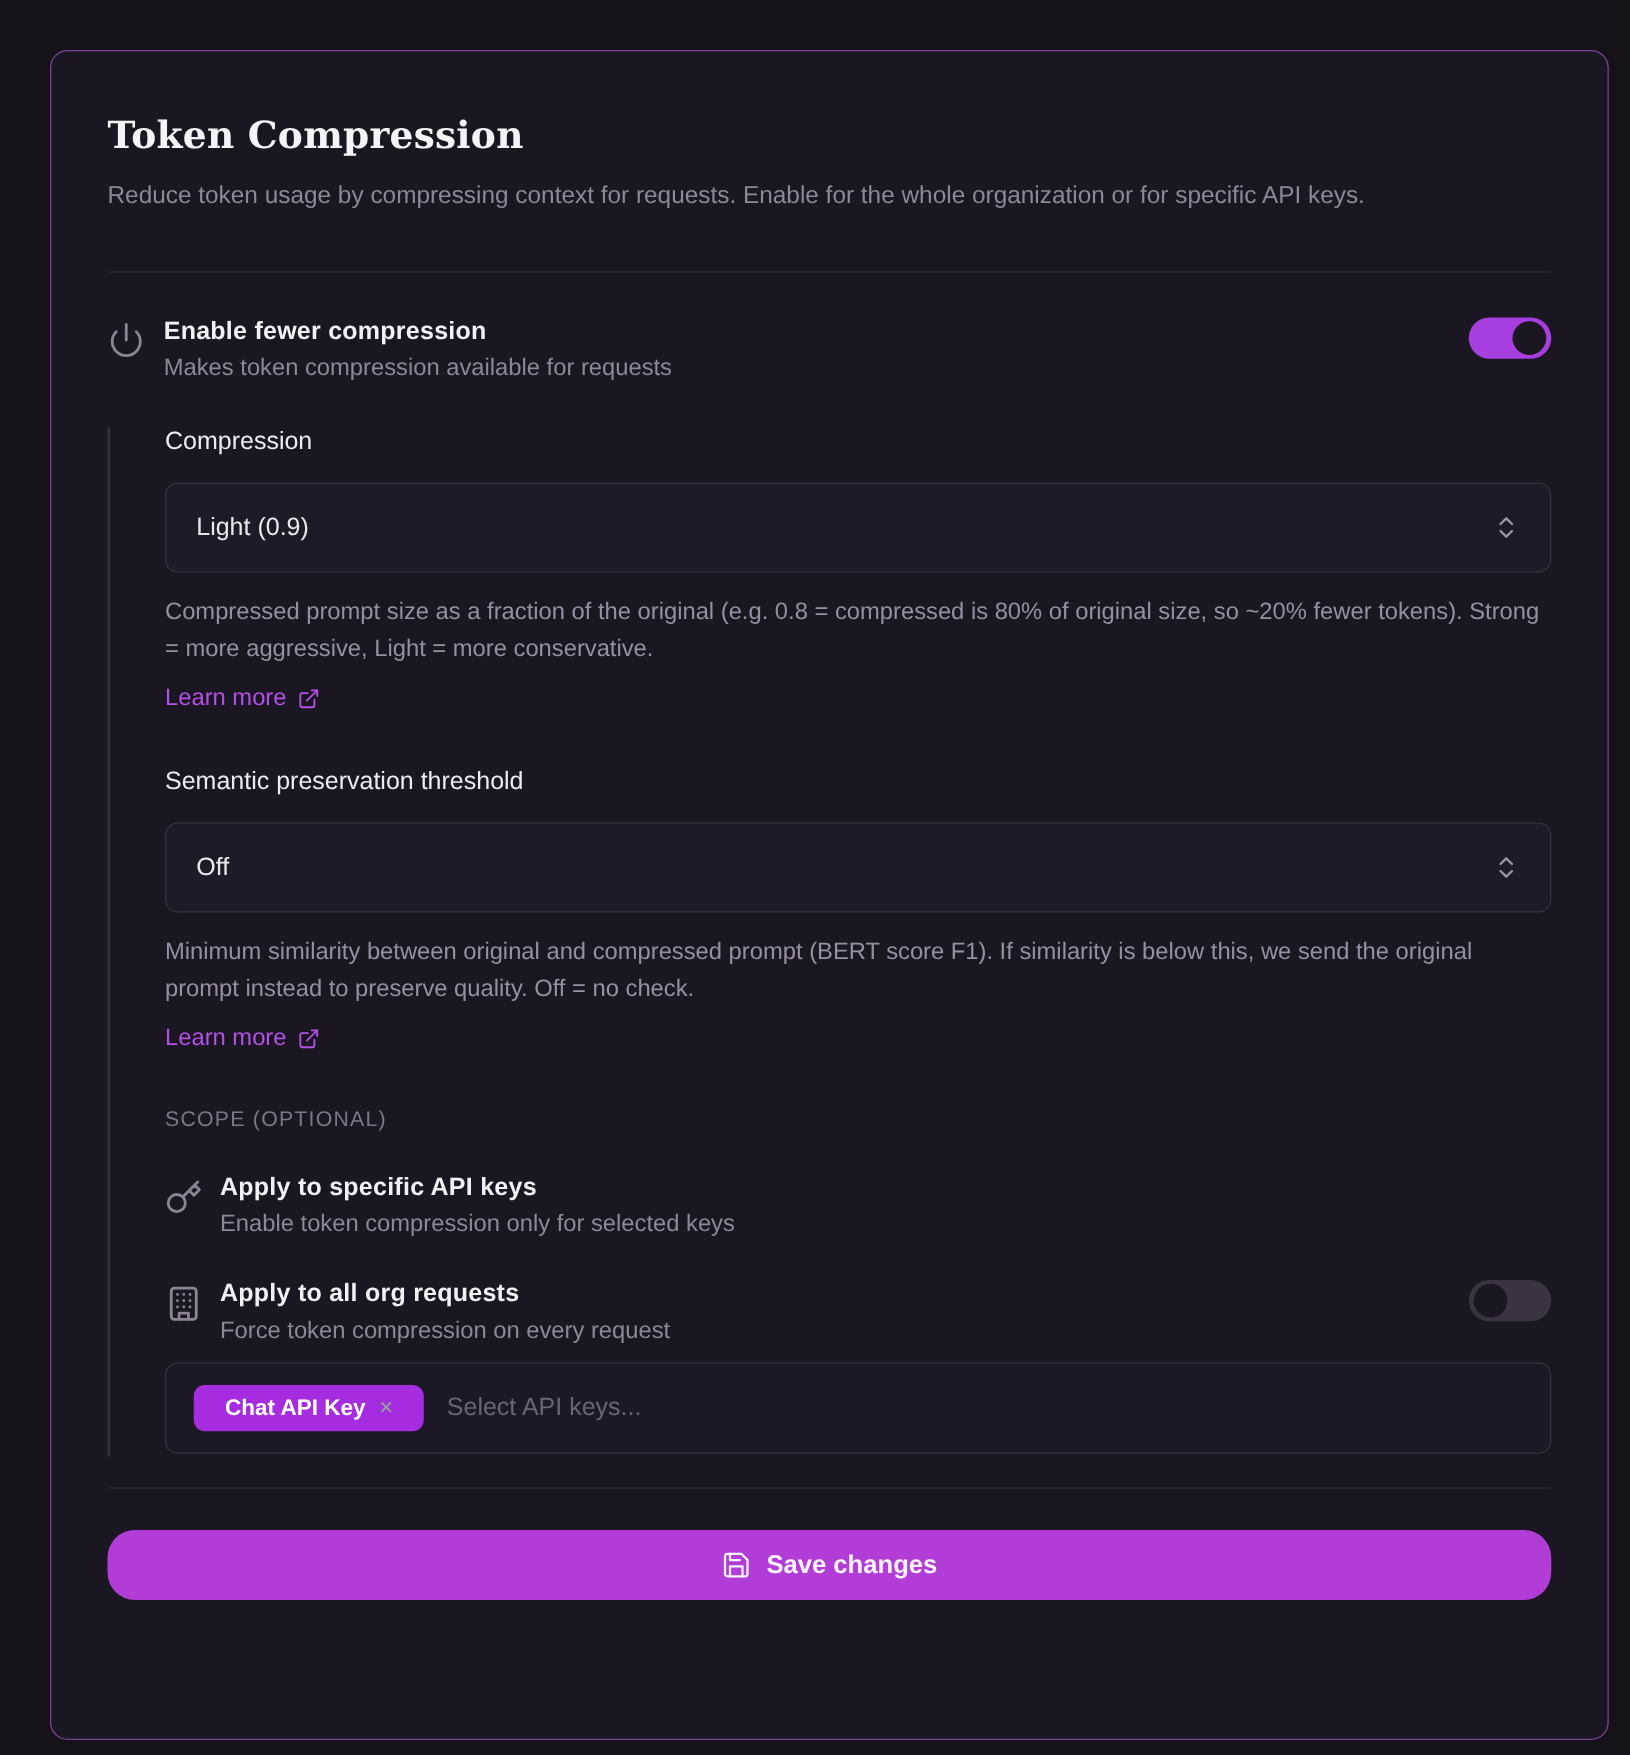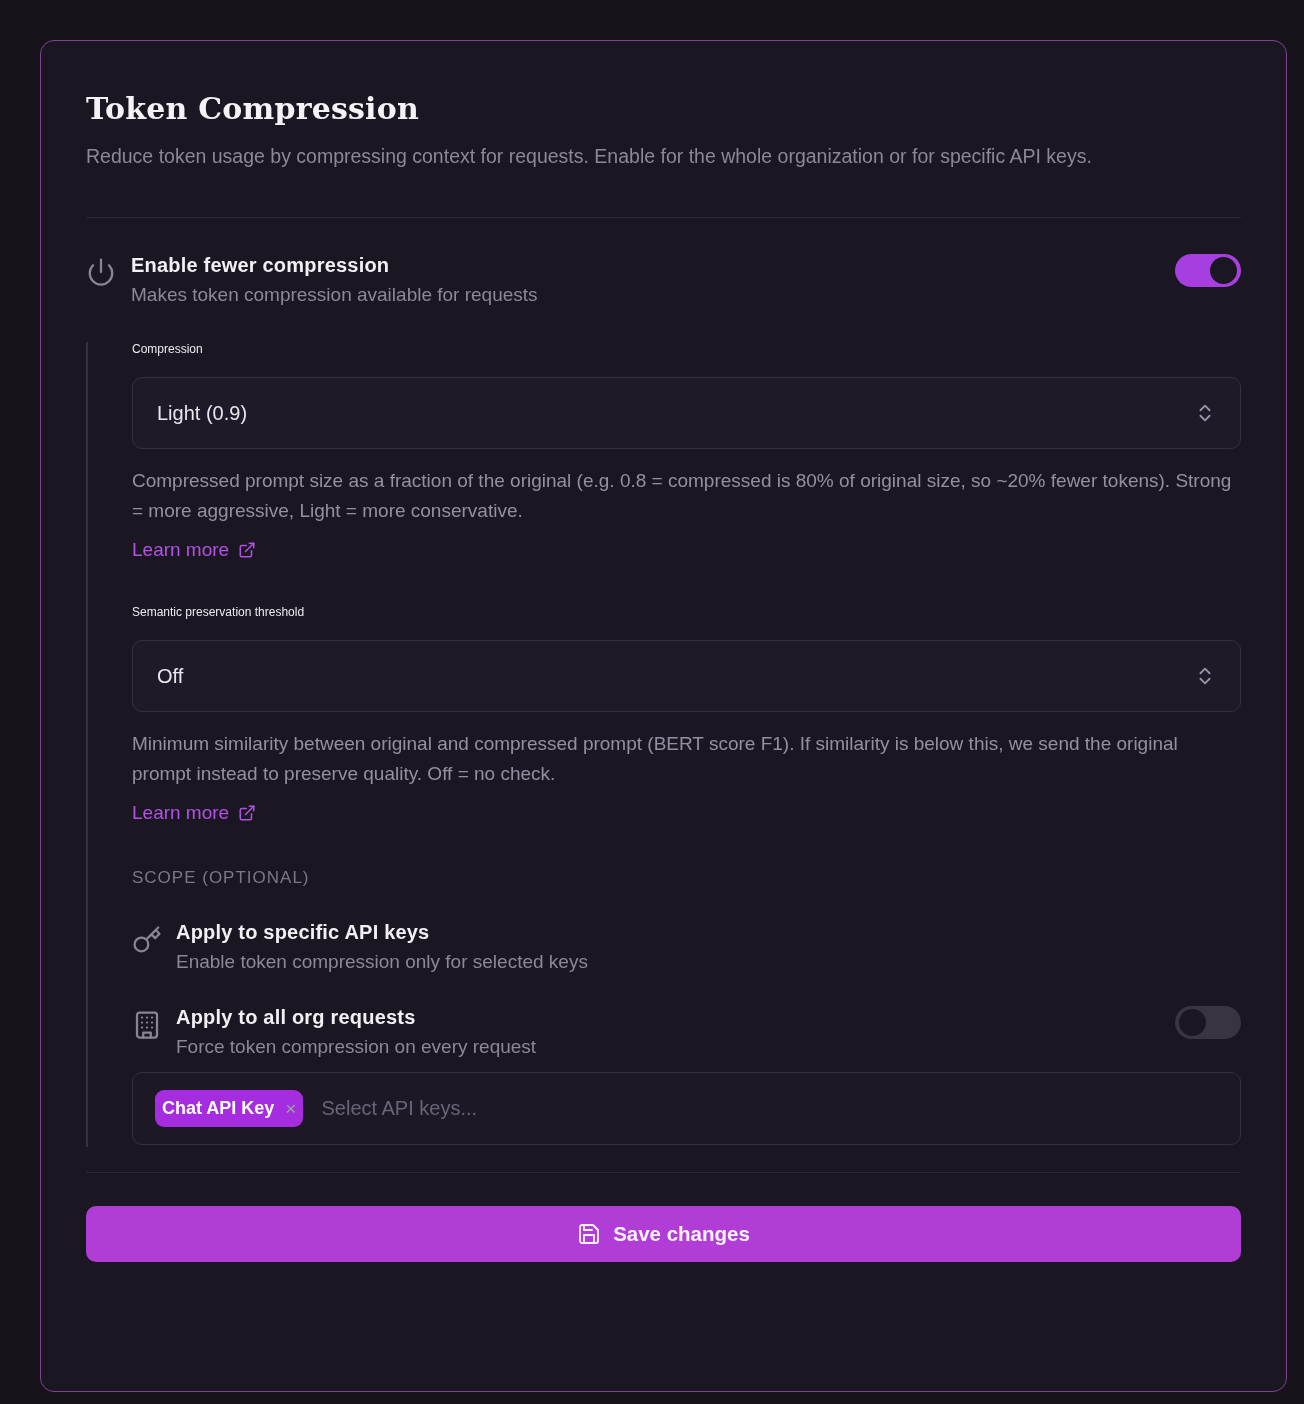--- a/index.html
+++ b/index.html
@@ -27,21 +27,21 @@
 
   .toggle { width:66px; height:33px; border-radius:17px; position:relative; flex:0 0 auto; cursor:pointer; }
   .toggle.on  { background:#a73fe0; }
   .toggle.off { background:#3a3442; }
   .toggle .knob { position:absolute; top:3px; width:27px; height:27px; border-radius:50%; background:#1b1722; }
   .toggle.on .knob  { right:4px; }
   .toggle.off .knob { left:4px; }
 
   .group { margin-top:36px; border-left:2px solid #363040; padding-left:44px; padding-bottom:2px; }
 
-  .field-label { font-size:12px; font-weight:500; color:#edebf1; }
+  .field-label { font-size:20px; font-weight:500; color:#edebf1; }
   .field-label.mt { margin-top:44px; }
   .select {
     margin-top:21px; height:72px; border:1px solid #36313f; border-radius:10px;
     background:#1e1a27; display:flex; align-items:center; padding:0 24px; cursor:pointer;
   }
   .select-value { flex:1 1 auto; font-size:20px; color:#e9e7ed; }
   .select-chevrons { width:22px; height:22px; color:#9b95a6; }
 
   .help { margin-top:17px; font-size:19px; line-height:29.5px; color:#968fa1; max-width:1110px; }
   .learn-more {
@@ -55,30 +55,30 @@
   .scope-row { margin-top:33px; display:flex; align-items:flex-start; }
   .scope-icon { width:30px; height:30px; color:#8a8494; margin-top:4px; flex:0 0 auto; }
   .scope-texts { margin-left:14px; flex:1 1 auto; }
 
   .tag-input {
     margin-top:14px; height:73px; border:1px solid #36313f; border-radius:10px;
     background:#1c1825; display:flex; align-items:center; padding:0 22px; gap:18px;
   }
   .chip {
     display:inline-flex; align-items:center; gap:11px; background:#a62ce0;
-    border-radius:9px; padding:8px 7px; cursor:default;
+    border-radius:9px; padding:8px 25px; cursor:default;
   }
   .chip-label { font-size:18px; font-weight:bold; color:#ffffff; }
   .chip-x { font-size:19px; color:#93a996; cursor:pointer; line-height:1; }
   .tag-field { flex:1 1 auto; background:transparent; border:none; outline:none;
     font-size:20px; color:#d9d6df; font-family:"Liberation Sans", sans-serif; }
   .tag-field::placeholder { color:#6b6474; opacity:1; }
 
   .save-btn {
-    margin-top:33px; width:100%; height:56px; border:none; border-radius:10px;
+    margin-top:33px; width:100%; height:56px; border:none; border-radius:22px;
     background:#b13dd6; color:#fbf3fe; font-size:20.5px; font-weight:bold;
     font-family:"Liberation Sans", sans-serif;
     display:flex; align-items:center; justify-content:center; gap:12px; cursor:pointer;
   }
   .save-btn svg { width:24px; height:24px; }
 </style>
 </head>
 <body>
 
 <div class="card">

